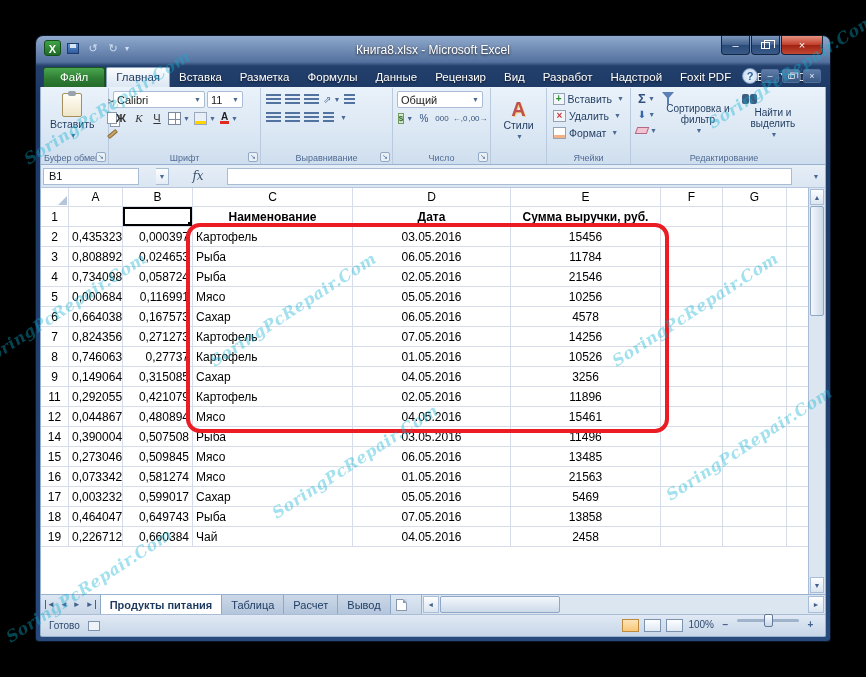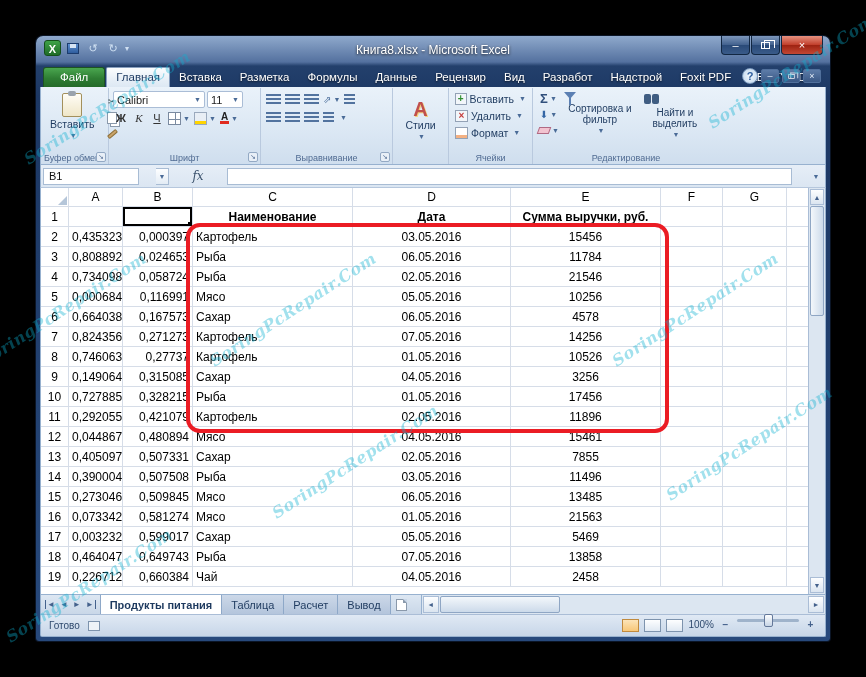--- a/index.html
+++ b/index.html
@@ -325,20 +325,40 @@
             </span>
           <span class="sbtn">
               <span class="ic-al short"></span>
               <span class="cv">▼</span>
             </span>
         </div>
         <div class="grp-label">Выравнивание</div>
         <span class="dlg">↘</span>
       </div>
 
+      <div class="grp" style="width:98px">
+        <div class="r">
+          <div class="sel-box" style="width:86px">
+            <span>Общий</span>
+              <span class="cv">▼</span>
+          </div>
+        </div>
+        <div class="r">
+          <span class="sbtn">
+              <span class="ic-money">$</span>
+              <span class="cv">▼</span>
+            </span>
+          <span class="sbtn t10">%</span>
+          <span class="sbtn t8">000</span>
+          <span class="sbtn t8">←,0</span>
+          <span class="sbtn t8">,00→</span>
+        </div>
+        <div class="grp-label">Число</div>
+        <span class="dlg">↘</span>
+      </div>
 
       <div class="grp" style="width:56px;align-items:center;justify-content:center">
         <div class="bigbtn">
           <span class="ic-styles">А</span>
           <span>Стили</span>
           <span class="cv">▼</span>
         </div>
       </div>
 
       <div class="grp" style="width:84px">
@@ -517,59 +537,37 @@
               <td class="numc">0,149064</td>
               <td class="numc bRk">0,315085</td>
               <td class="green bk">Сахар</td>
               <td class="datec bk">04.05.2016</td>
               <td class="sumc bk">3256</td>
               <td class="cell"></td>
               <td class="cell"></td>
               <td class="cell"></td>
             </tr>
             <tr>
-              <td class="rowhdr">10</td>
-              <td class="numc">0,727885</td>
-              <td class="numc bRk">0,328215</td>
-              <td class="green bk">Рыба</td>
-              <td class="datec bk">01.05.2016</td>
-              <td class="sumc bk">17456</td>
-              <td class="cell"></td>
-              <td class="cell"></td>
-              <td class="cell"></td>
-            </tr>
-            <tr>
               <td class="rowhdr">11</td>
               <td class="numc">0,292055</td>
               <td class="numc bRk">0,421079</td>
               <td class="green bk">Картофель</td>
               <td class="datec bk">02.05.2016</td>
               <td class="sumc bk">11896</td>
               <td class="cell"></td>
               <td class="cell"></td>
               <td class="cell"></td>
             </tr>
             <tr>
               <td class="rowhdr">12</td>
               <td class="numc">0,044867</td>
               <td class="numc bRk">0,480894</td>
               <td class="green bk">Мясо</td>
               <td class="datec bk">04.05.2016</td>
               <td class="sumc bk">15461</td>
-              <td class="cell"></td>
-              <td class="cell"></td>
-              <td class="cell"></td>
-            </tr>
-            <tr>
-              <td class="rowhdr">13</td>
-              <td class="numc">0,405097</td>
-              <td class="numc bRk">0,507331</td>
-              <td class="green bk">Сахар</td>
-              <td class="datec bk">02.05.2016</td>
-              <td class="sumc bk">7855</td>
               <td class="cell"></td>
               <td class="cell"></td>
               <td class="cell"></td>
             </tr>
             <tr>
               <td class="rowhdr">14</td>
               <td class="numc">0,390004</td>
               <td class="numc bRk">0,507508</td>
               <td class="green bk">Рыба</td>
               <td class="datec bk">03.05.2016</td>

